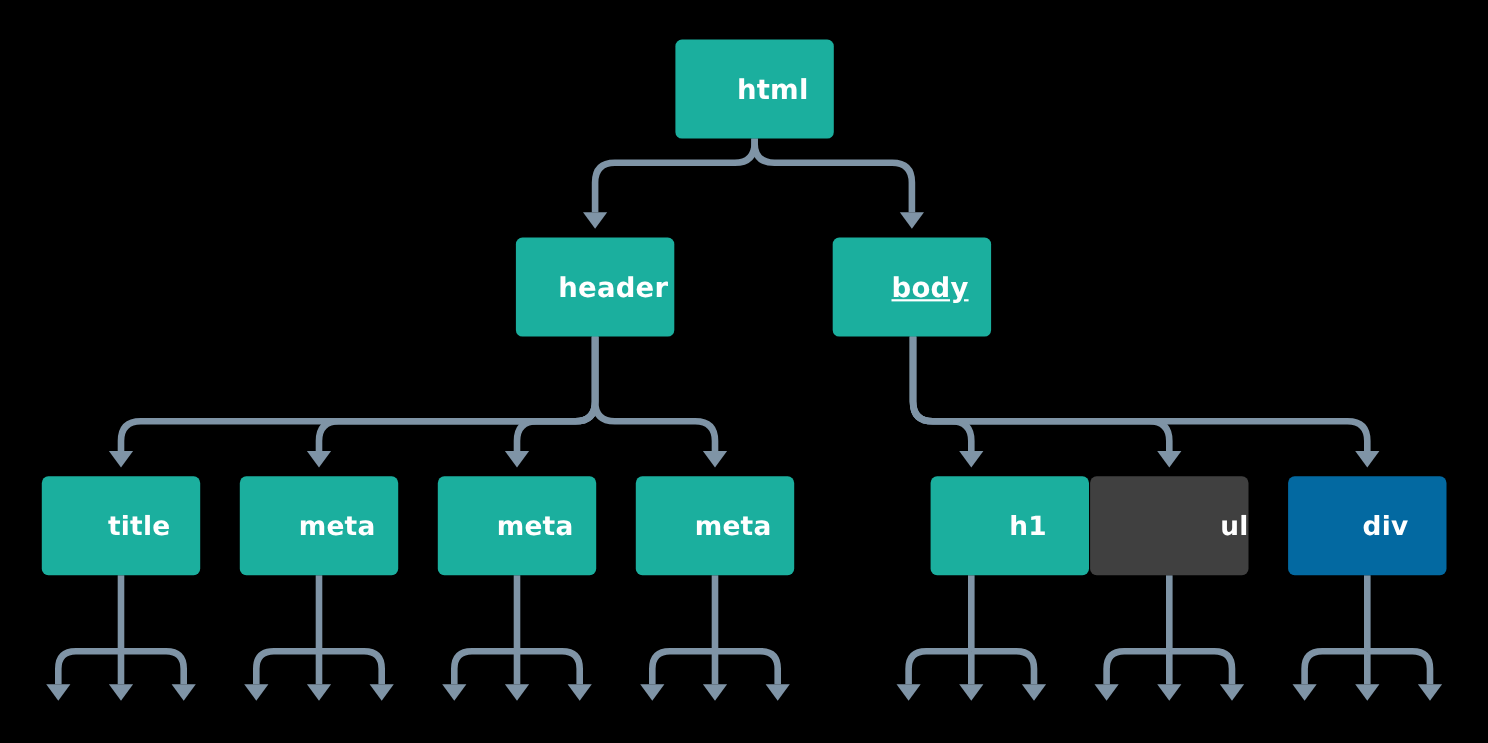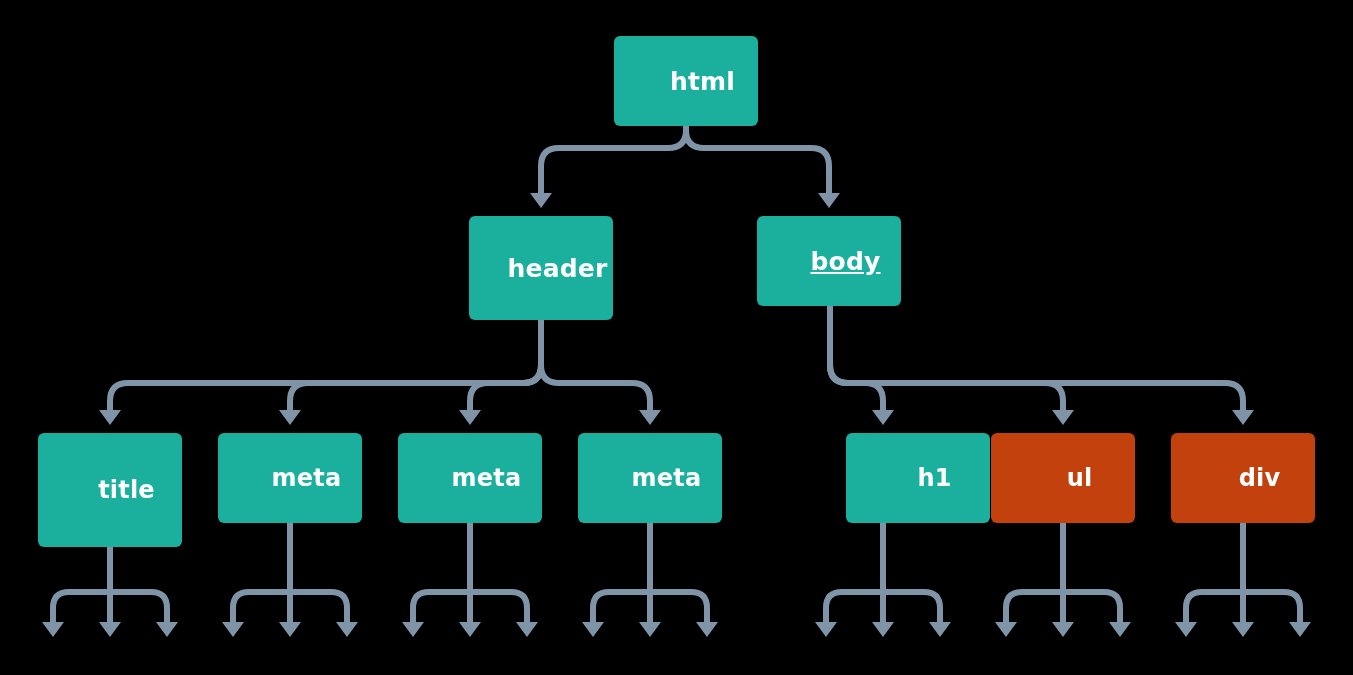--- a/index.html
+++ b/index.html
@@ -114,41 +114,41 @@
       <polygon points="1232,622 1254,622 1243,637" fill="#7F94A6"></polygon>
       <path d="M1243,592 L1202,592 Q1186,592 1186,608 L1186,622" fill="none" stroke="#7F94A6" stroke-width="6" stroke-linecap="butt" stroke-linejoin="round"></path>
       <polygon points="1175,622 1197,622 1186,637" fill="#7F94A6"></polygon>
       <path d="M1243,592 L1284,592 Q1300,592 1300,608 L1300,622" fill="none" stroke="#7F94A6" stroke-width="6" stroke-linecap="butt" stroke-linejoin="round"></path>
       <polygon points="1289,622 1311,622 1300,637" fill="#7F94A6"></polygon>
     </svg>
   <div id="nodes-layer">
       <div class="node lvl0" style="left: 614px; top: 36px; width: 144px; height: 90px; background: rgb(27, 175, 158); border-radius: 6px;">
         <span class="node-label" style="color: rgb(255, 255, 255);">html</span>
       </div>
-      <div class="node lvl1" style="left: 469px; top: 216px; width: 144px; height: 104px; background: rgb(27, 175, 158); border-radius: 6px;">
+      <div class="node lvl1" style="left: 469px; top: 216px; width: 144px; height: 90px; background: rgb(27, 175, 158); border-radius: 6px;">
         <span class="node-label" style="color: rgb(255, 255, 255);">header</span>
       </div>
       <div class="node lvl1" style="left: 757px; top: 216px; width: 144px; height: 90px; background: rgb(27, 175, 158); border-radius: 6px;">
         <span class="node-label" style="color: rgb(255, 255, 255); text-decoration: underline;">body</span>
       </div>
-      <div class="node lvl2" style="left: 38px; top: 433px; width: 144px; height: 114px; background: rgb(27, 175, 158); border-radius: 6px;">
+      <div class="node lvl2" style="left: 38px; top: 433px; width: 144px; height: 90px; background: rgb(27, 175, 158); border-radius: 6px;">
         <span class="node-label" style="color: rgb(255, 255, 255);">title</span>
       </div>
       <div class="node lvl2" style="left: 218px; top: 433px; width: 144px; height: 90px; background: rgb(27, 175, 158); border-radius: 6px;">
         <span class="node-label" style="color: rgb(255, 255, 255);">meta</span>
       </div>
       <div class="node lvl2" style="left: 398px; top: 433px; width: 144px; height: 90px; background: rgb(27, 175, 158); border-radius: 6px;">
         <span class="node-label" style="color: rgb(255, 255, 255);">meta</span>
       </div>
       <div class="node lvl2" style="left: 578px; top: 433px; width: 144px; height: 90px; background: rgb(27, 175, 158); border-radius: 6px;">
         <span class="node-label" style="color: rgb(255, 255, 255);">meta</span>
       </div>
       <div class="node lvl2" style="left: 811px; top: 433px; width: 144px; height: 90px; background: rgb(27, 175, 158); border-radius: 6px; margin-left: 35px;">
         <span class="node-label" style="color: rgb(255, 255, 255);">h1</span>
       </div>
-      <div class="node lvl2" style="left: 991px; top: 433px; width: 144px; height: 90px; background: #c2410c; border-radius: 6px;">
+      <div class="node lvl2" style="left: 991px; top: 433px; width: 144px; height: 90px; background: #404040; border-radius: 6px; justify-content: flex-end;">
         <span class="node-label" style="color: rgb(255, 255, 255);">ul</span>
       </div>
-      <div class="node lvl2" style="left: 1171px; top: 433px; width: 144px; height: 90px; background: #c2410c; border-radius: 6px;">
+      <div class="node lvl2" style="left: 1171px; top: 433px; width: 144px; height: 90px; background: #0369a1; border-radius: 6px;">
         <span class="node-label" style="color: rgb(255, 255, 255);">div</span>
       </div>
     </div>
 </div>
 
 </body></html>

